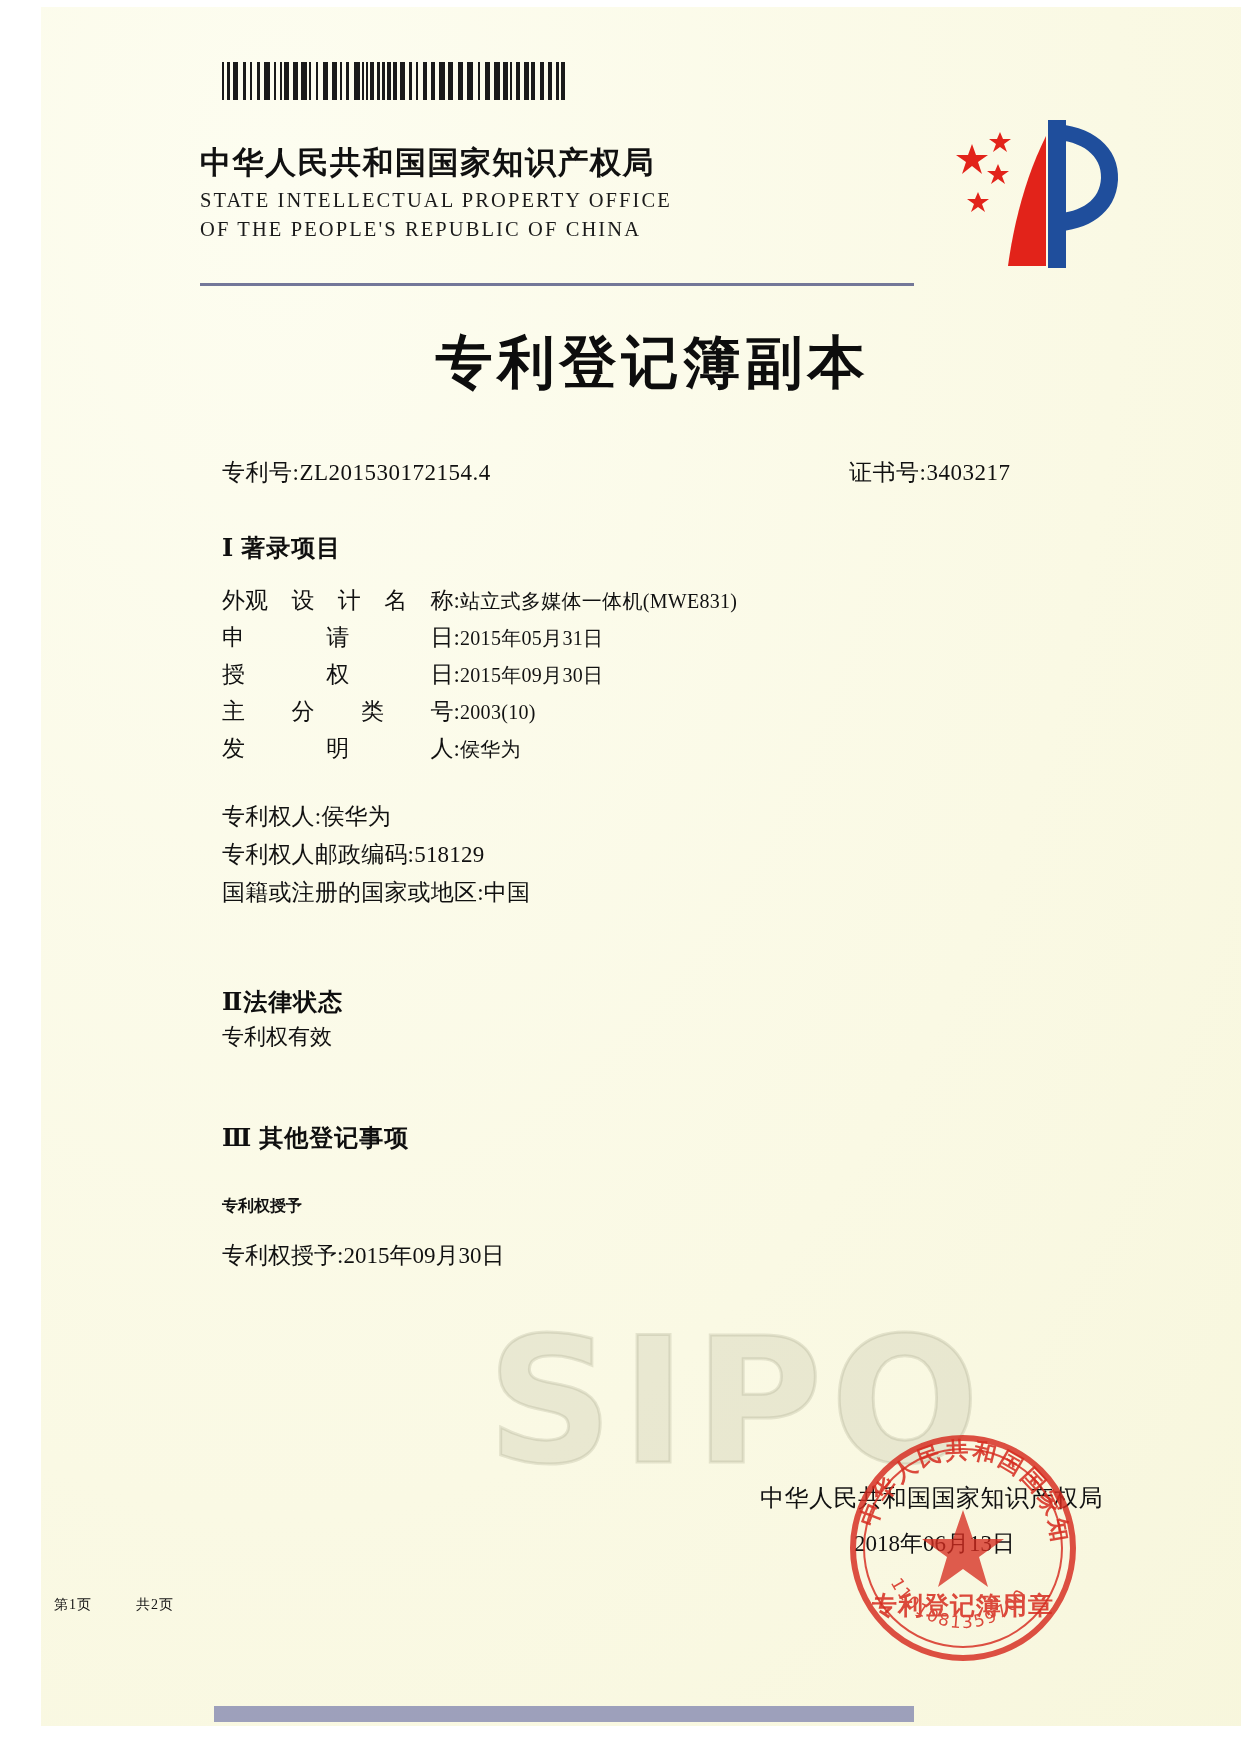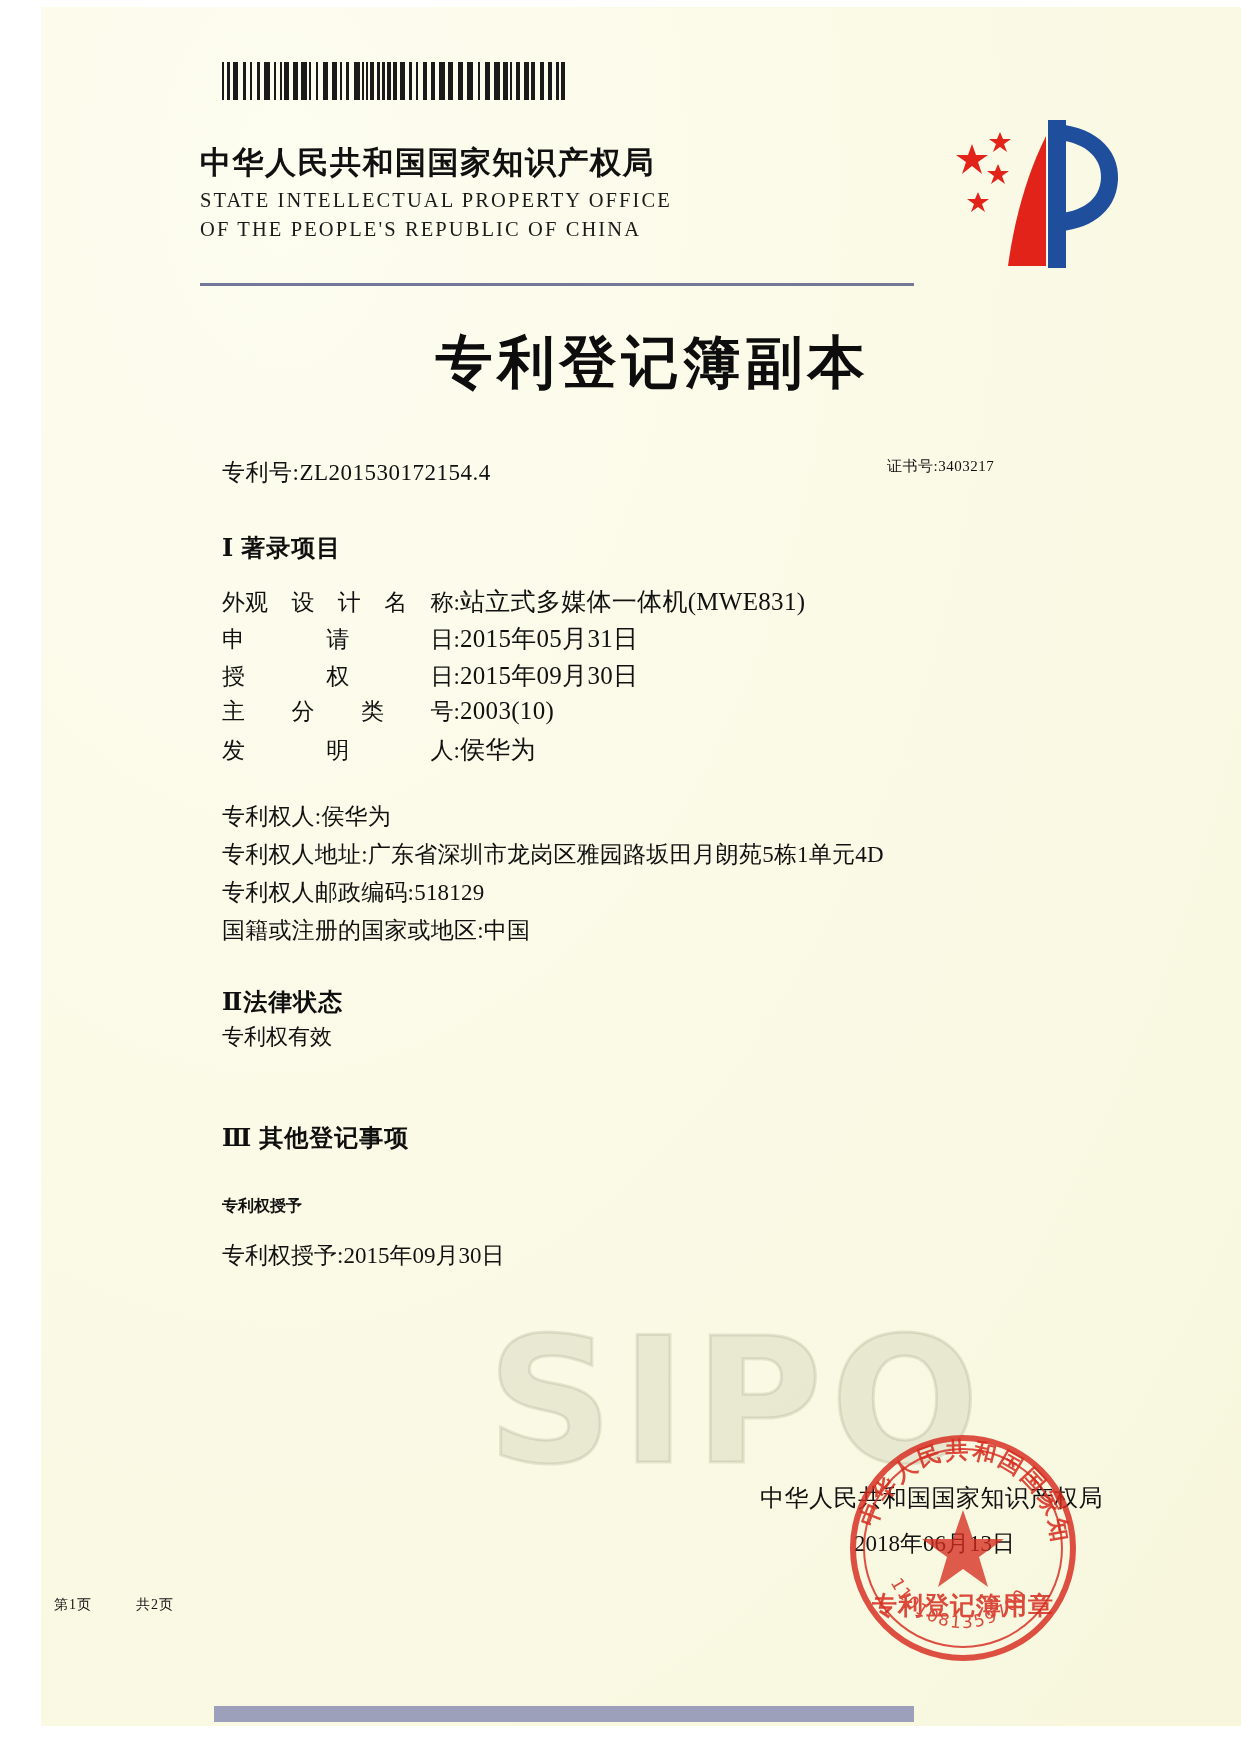--- a/index.html
+++ b/index.html
@@ -123,23 +123,23 @@
   .num-left {
     position: absolute;
     left: 190px;
     top: 457px;
     font-size: 23px;
     letter-spacing: .5px;
     color: #111;
   }
   .num-right {
     position: absolute;
-    left: 855px;
+    left: 817px;
     top: 457px;
-    font-size: 15px;
+    font-size: 23px;
     letter-spacing: .5px;
     color: #111;
   }
 
   
   .sec-title {
     position: absolute;
     font-weight: 700;
     font-size: 24px;
     color: #0f0f0f;
@@ -164,21 +164,21 @@
   .flabel {
     width: 238px;
     font-size: 23px;
     color: #111;
     display: flex;
     justify-content: space-between;
     letter-spacing: 0;
   }
   .flabel span { display: inline-block; }
   .fvalue {
-    font-size: 25px;
+    font-size: 20px;
     color: #111;
     letter-spacing: .3px;
   }
 
   
   .owner {
     position: absolute;
     left: 190px;
     top: 798px;
     width: 900px;
@@ -417,21 +417,20 @@
           <span>发</span>
           <span>明</span>
           <span>人:</span>
         </div>
         <div class="fvalue">侯华为</div>
       </div>
     </div>
 
   <div class="owner" id="owner">
       <div>专利权人:侯华为</div>
-      <div>专利权人地址:广东省深圳市龙岗区雅园路坂田月朗苑5栋1单元4D</div>
       <div>专利权人邮政编码:518129</div>
       <div>国籍或注册的国家或地区:中国</div>
     </div>
 
   <div class="sec-title" id="sec2">Ⅱ法律状态</div>
   <div class="legal-body">专利权有效</div>
 
   <div class="sec-title" id="sec3">Ⅲ 其他登记事项</div>
   <div class="other-sub">专利权授予</div>
   <div class="other-body">专利权授予:2015年09月30日</div>

